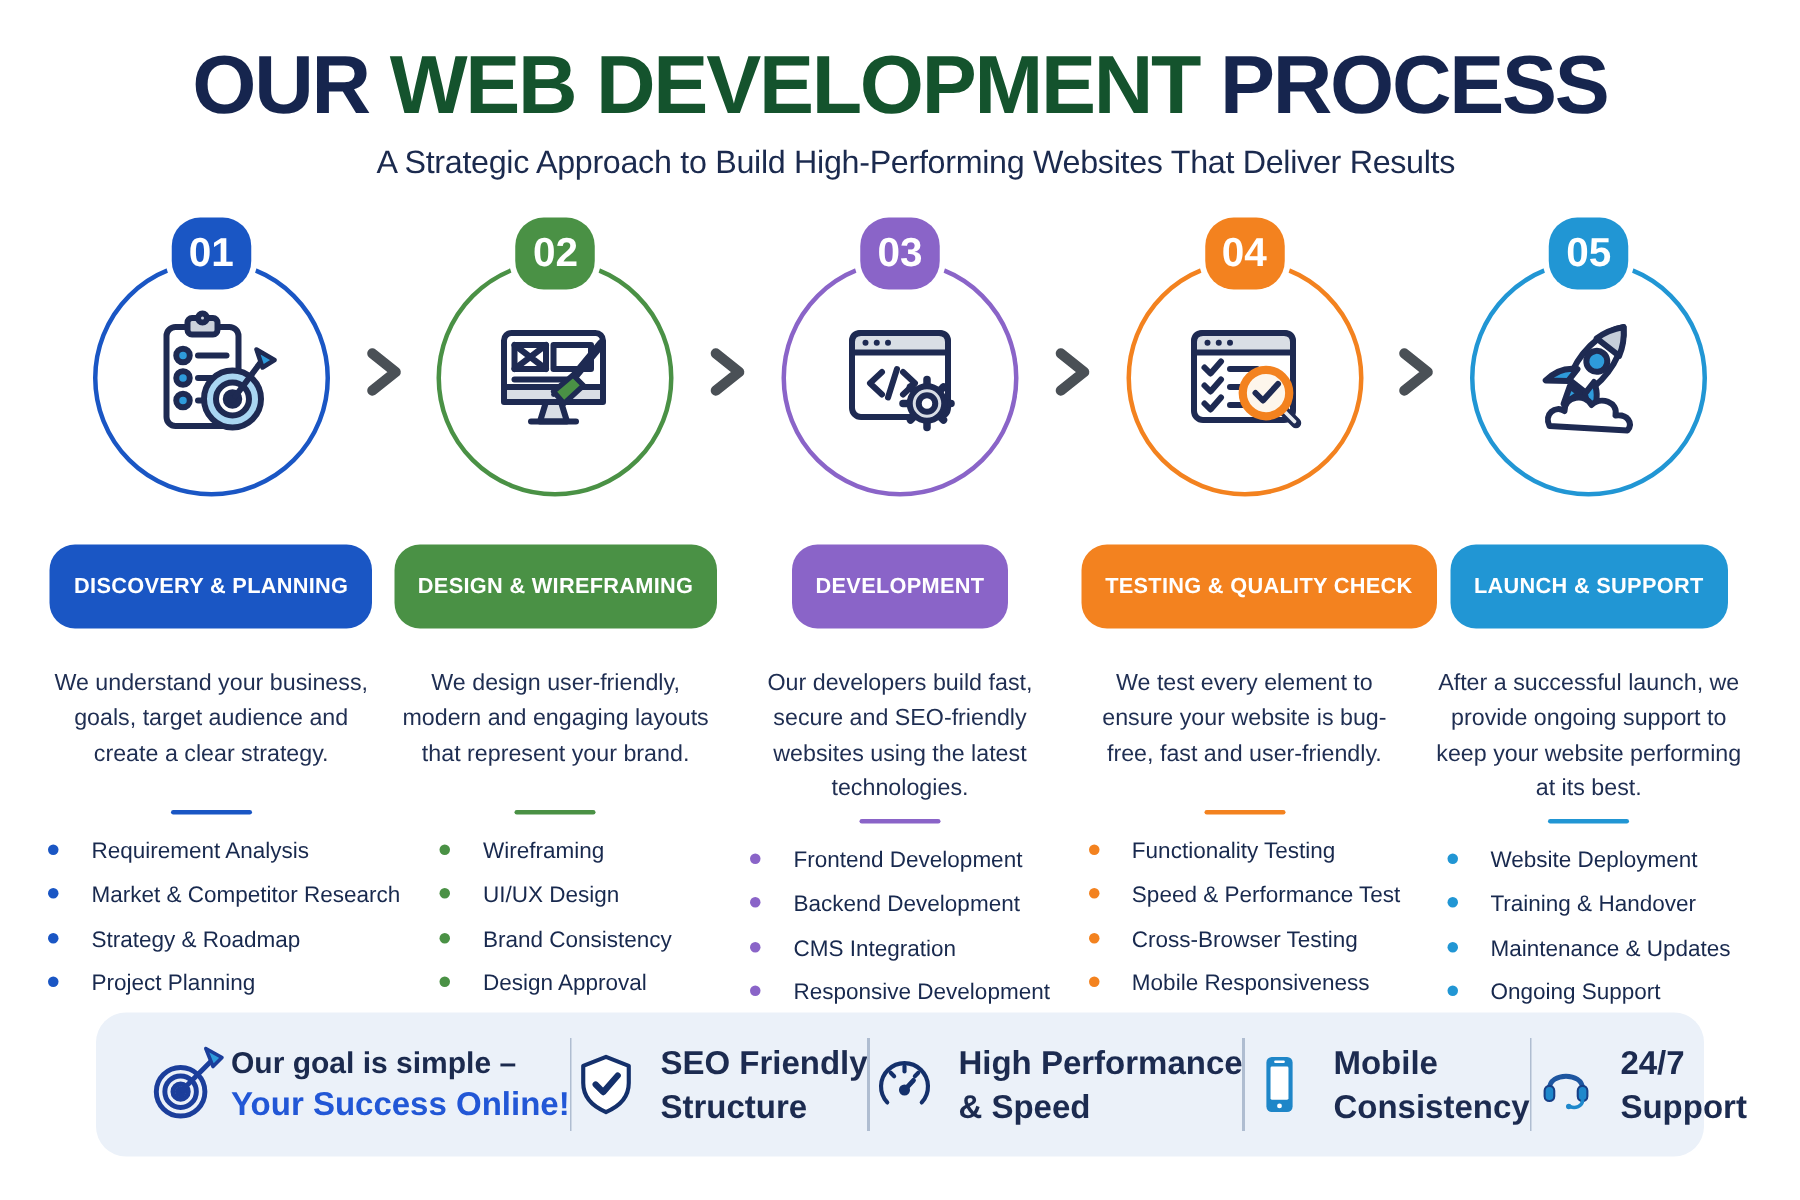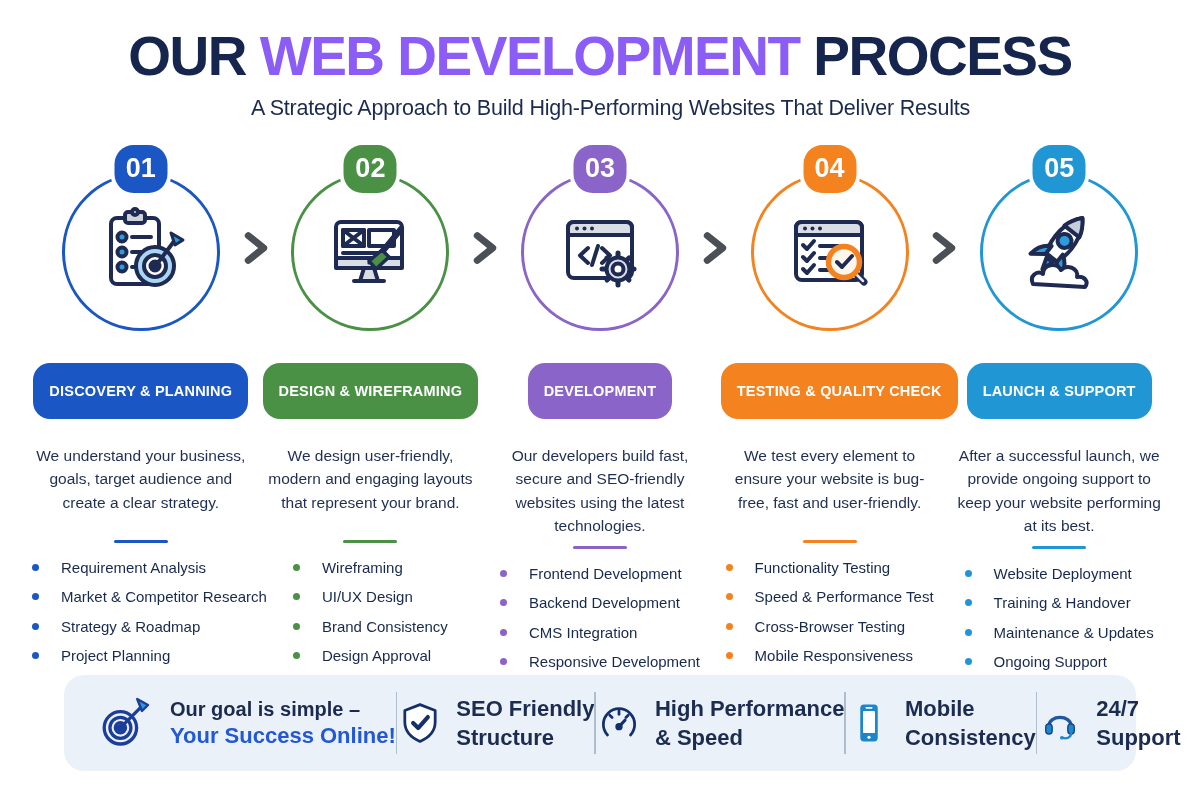--- a/index.html
+++ b/index.html
@@ -9,21 +9,21 @@
     background:#ffffff;
     color:#1C2B50;
     position:relative;
   }
   
   .header { text-align:center; padding-top:28px; }
   .title {
     font-size:55px; font-weight:800; letter-spacing:-1.5px;
     color:#16254E; line-height:1.05;
   }
-  .title .hl { color:#8b5cf6; }
+  .title .hl { color:#14532d; }
   .subtitle {
     margin-top:10px; font-size:21.5px; font-weight:500; color:#1B2A4E;
     letter-spacing:-0.2px;
     margin-left:21px;
   }
   
   .steps-row {
     position:relative; margin:24px 26px 0 26px;
     display:flex;
   }
@@ -73,21 +73,21 @@
   .step-list li .dot {
     flex:0 0 auto; width:7px; height:7px; border-radius:50%;
     background:var(--accent); position:relative; top:-2px;
   }
   
   .footer {
     position:absolute; left:64px; right:64px; top:675px; height:96px;
     background:#EBF1F9; border-radius:20px;
     display:flex; align-items:center; padding:0 30px;
   }
-  .goal { display:flex; align-items:center; gap:16px; flex:0 0 auto; }
+  .goal { display:flex; align-items:center; flex:0 0 auto; }
   .goal svg { width:60px; height:60px; }
   .goal-text { line-height:1.3; white-space:nowrap; }
   .goal-l1 { font-size:20px; font-weight:700; color:#1B2A4E; }
   .goal-l2 { font-size:22px; font-weight:800; color:#2257D6; }
   .v-div {
     flex:0 0 auto; width:1.5px; height:62px; background:#AFBDD1;
     margin:0 auto;
   }
   .feature { display:flex; align-items:center; gap:13px; flex:0 0 auto; }
   .feature svg { width:46px; height:46px; }

